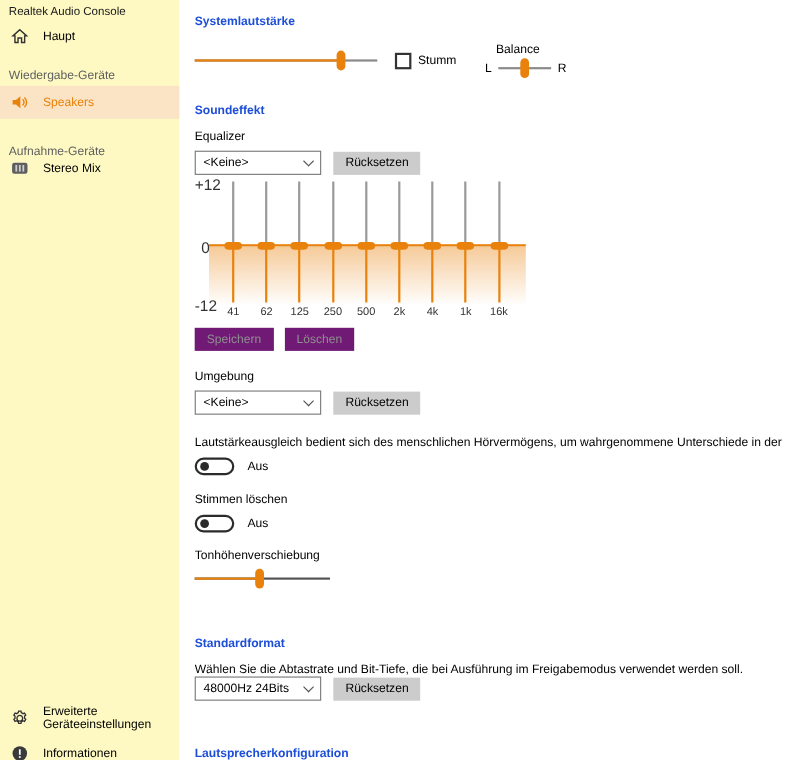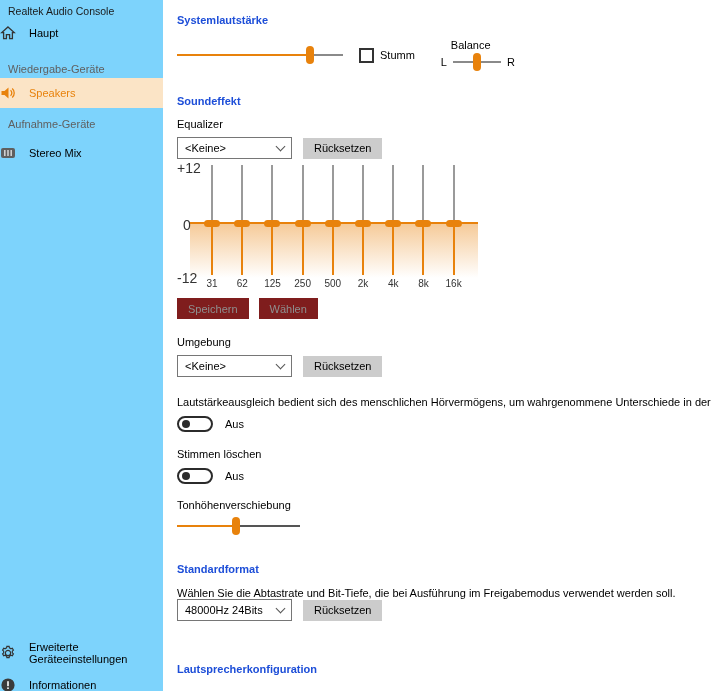--- a/index.html
+++ b/index.html
@@ -1,23 +1,23 @@
 <!DOCTYPE html>
 <html><head>
 <meta charset="utf-8">
 <style>
   * { margin:0; padding:0; box-sizing:border-box; }
   html,body { width:714px; height:691px; }
   body { position:relative; overflow:hidden; background:#fff; color:#000;
          font-family:"Liberation Sans", sans-serif; font-size:11px; }
 
   
-  .sidebar { position:absolute; left:0; top:0; width:163px; height:691px; background:#7dd3fc; }
+  .sidebar { position:absolute; left:0; top:0; width:163px; height:691px; background:#fef9c3; }
   .app-title { position:absolute; left:8px; top:5px; font-size:10.5px; color:#1a1a1a; }
-  .nav-item { position:absolute; left:0; width:163px; height:30px; display:flex; align-items:center; gap:13px; }
+  .nav-item { position:absolute; left:0; width:163px; height:30px; display:flex; align-items:center; gap:13px; padding-left:10px; }
   .nav-item .ic { width:16px; height:16px; flex:0 0 16px; }
   .nav-item.selected { background:#FBE4C6; }
   .nav-item.selected .lbl { color:#E8820C; }
   .sec-label { position:absolute; left:8px; color:#5f5f5f; font-size:11px; }
 
   
   .main { position:absolute; left:177px; top:0; width:537px; height:691px; }
   .h1 { font-size:11px; font-weight:600; color:#1d4ed8; }
   .row { display:flex; align-items:center; }
   .nowrap { white-space:nowrap; }
@@ -35,21 +35,21 @@
   .toggle { width:36px; height:16px; border:2px solid #2b2b2b; border-radius:9px; position:relative; background:#fff; flex:0 0 36px; }
   .toggle .knob { position:absolute; left:3px; top:2px; width:8px; height:8px; border-radius:50%; background:#2b2b2b; }
 
   
   .select { width:115px; height:22px; border:1px solid #767676; background:#fff; display:flex;
             align-items:center; justify-content:space-between; padding:0 7px; font-size:11px; }
   .chev { width:7px; height:7px; border-right:1.4px solid #555; border-bottom:1.4px solid #555;
           transform:rotate(45deg); margin-top:-4px; }
   .btn { height:21px; min-width:58px; padding:0 11px; background:#cccccc; border:none; color:#000;
          font-family:inherit; font-size:11px; }
-  .btn.disabled { background:#7f1d1d; color:#8f8f8f;text-align:center; }
+  .btn.disabled { background:#701a75; color:#8f8f8f;text-align:center; }
 
   
   .eq-graph { position:relative; width:537px; height:130px; }
   .eq-ylabel { position:absolute; left:0; width:18px; text-align:left; font-size:14px; color:#333; }
   .eq-zero-line { position:absolute; left:13px; top:60px; width:288px; height:2px; background:#E8820C; }
   .eq-gradient { position:absolute; left:13px; top:62px; width:288px; height:54px;
                  background:linear-gradient(180deg, rgba(232,130,12,0.42), rgba(232,130,12,0)); }
   .eq-bands { position:absolute; left:6px; top:0; display:flex; }
   .eq-band { position:relative; width:30.2px; height:130px; }
   .eq-band .t-gray   { position:absolute; left:50%; margin-left:-1px; top:3px;  width:2px; height:58px; background:#9a9a9a; }
@@ -79,21 +79,21 @@
   <div class="nav-item selected" style="top:78px">
     <span class="ic">
       <svg viewBox="0 0 16 16" width="16" height="16">
         <polygon points="1.5,6 4.5,6 8.5,2.5 8.5,13.5 4.5,10 1.5,10" fill="#E8820C"></polygon>
         <path d="M10.5 5.2 a3.6 3.6 0 0 1 0 5.6 M12.2 3.6 a5.8 5.8 0 0 1 0 8.8" stroke="#E8820C" stroke-width="1.3" fill="none"></path>
       </svg>
     </span>
     <span class="lbl">Speakers</span>
   </div>
 
-  <div class="sec-label" style="top:118px">Aufnahme-Geräte</div>
+  <div class="sec-label" style="top:132px">Aufnahme-Geräte</div>
 
   <div class="nav-item" style="top:138px">
     <span class="ic">
       <svg viewBox="0 0 16 16" width="16" height="16">
         <rect x="1" y="3" width="14" height="10" rx="2" fill="#5f5f5f"></rect>
         <rect x="4" y="5" width="1.6" height="6" fill="#cfcfcf"></rect>
         <rect x="7.2" y="5" width="1.6" height="6" fill="#cfcfcf"></rect>
         <rect x="10.4" y="5" width="1.6" height="6" fill="#cfcfcf"></rect>
       </svg>
     </span>
@@ -162,21 +162,21 @@
     <div class="eq-ylabel" style="top:-2px">+12</div>
     <div class="eq-ylabel" style="top:55px; left:6px">0</div>
     <div class="eq-ylabel" style="top:108px">-12</div>
     <div class="eq-gradient"></div>
     <div class="eq-zero-line"></div>
     <div class="eq-bands" style="left:20px">
       <div class="eq-band">
           <div class="t-gray"></div>
           <div class="t-orange"></div>
           <div class="thumb-h"></div>
-          <div class="freq">31</div>
+          <div class="freq">41</div>
         </div>
       <div class="eq-band">
           <div class="t-gray"></div>
           <div class="t-orange"></div>
           <div class="thumb-h"></div>
           <div class="freq">62</div>
         </div>
       <div class="eq-band">
           <div class="t-gray"></div>
           <div class="t-orange"></div>
@@ -204,34 +204,34 @@
       <div class="eq-band">
           <div class="t-gray"></div>
           <div class="t-orange"></div>
           <div class="thumb-h"></div>
           <div class="freq">4k</div>
         </div>
       <div class="eq-band">
           <div class="t-gray"></div>
           <div class="t-orange"></div>
           <div class="thumb-h"></div>
-          <div class="freq">8k</div>
+          <div class="freq">1k</div>
         </div>
       <div class="eq-band">
           <div class="t-gray"></div>
           <div class="t-orange"></div>
           <div class="thumb-h"></div>
           <div class="freq">16k</div>
         </div>
     </div>
   </div>
 
   <div class="row" style="margin-top:6px; gap:10px">
     <button class="btn disabled">Speichern</button>
-    <button class="btn disabled">Wählen</button>
+    <button class="btn disabled">Löschen</button>
   </div>
 
   <div style="margin-top:17px">Umgebung</div>
   <div class="row" style="margin-top:7px; gap:11px">
     <div class="select">
       <span>&lt;Keine&gt;</span>
       <span class="chev"></span>
     </div>
     <button class="btn">Rücksetzen</button>
   </div>
@@ -252,21 +252,21 @@
     <span>Aus</span>
   </div>
 
   <div style="margin-top:15px">Tonhöhenverschiebung</div>
   <div class="hslider" style="width:123px; margin-top:6px">
     <div class="track" style="background:#555"></div>
     <div class="fill" style="width: 48%;"></div>
     <div class="thumb" style="left: calc(48% - 4px);"></div>
   </div>
 
-  <div class="h1" style="margin-top:28px">Standardformat</div>
+  <div class="h1" style="margin-top:44px">Standardformat</div>
   <div class="nowrap" style="margin-top:12px">Wählen Sie die Abtastrate und Bit-Tiefe, die bei Ausführung im Freigabemodus verwendet werden soll.</div>
   <div class="row" style="margin-top:0; gap:11px">
     <div class="select">
       <span>48000Hz 24Bits</span>
       <span class="chev"></span>
     </div>
     <button class="btn">Rücksetzen</button>
   </div>
 
   <div class="h1" style="margin-top:42px">Lautsprecherkonfiguration</div>

